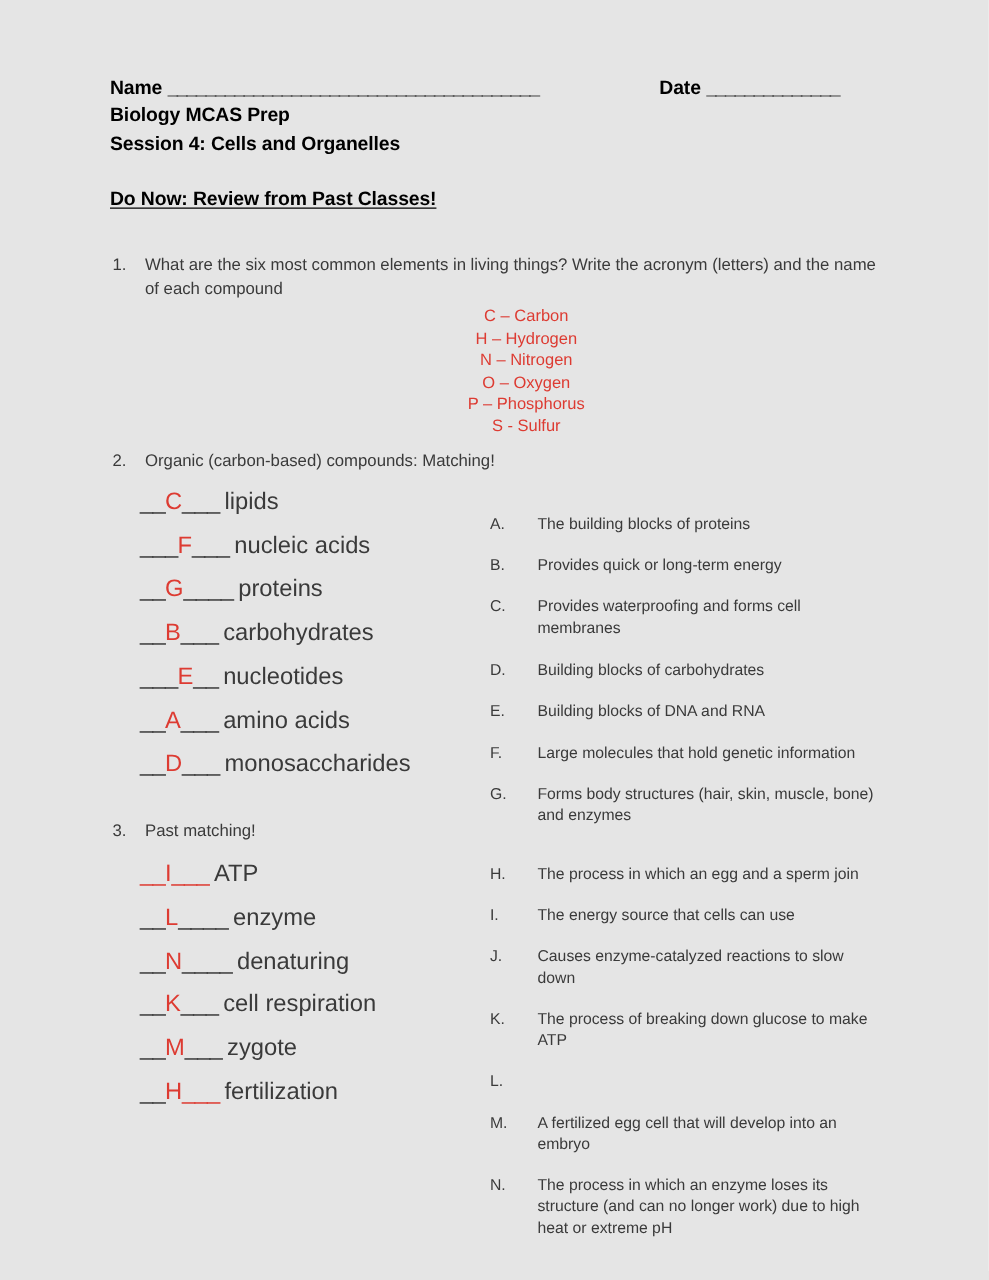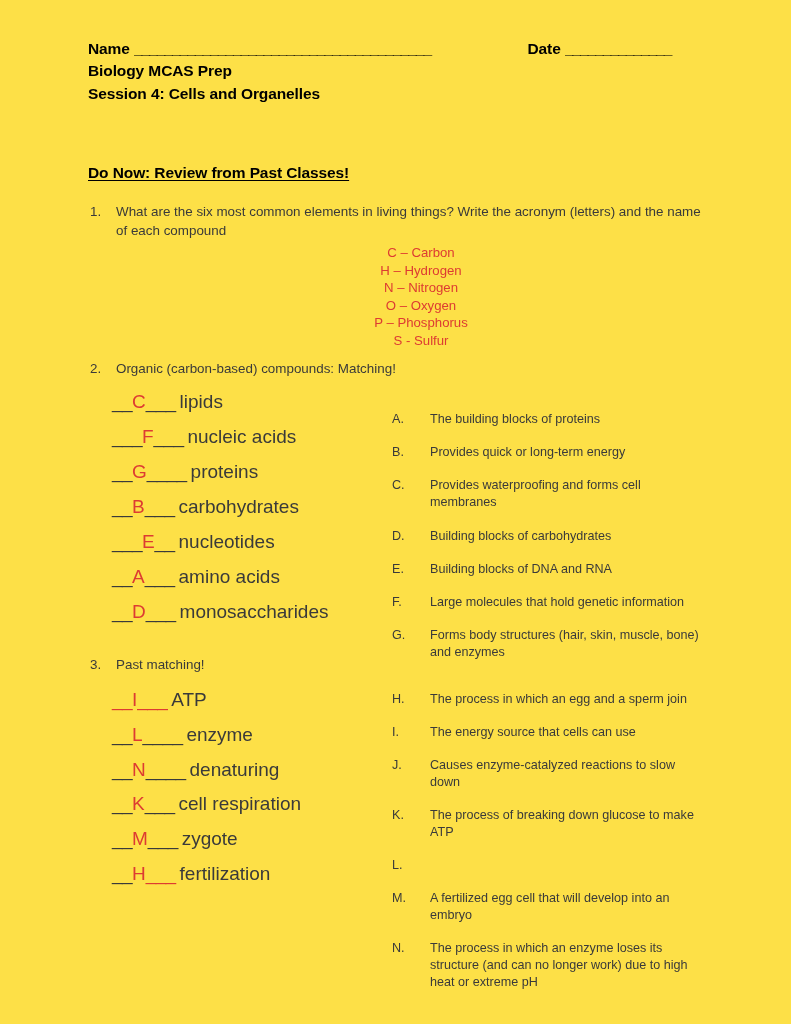--- a/index.html
+++ b/index.html
@@ -13,21 +13,21 @@
     position: relative;
     font-family: "Liberation Sans", sans-serif;
     color: #3a3a3a;
     overflow: hidden;
   }
   .page {
     position: absolute;
     left: 0; top: 0;
     width: 791px;
     height: 1024px;
-    background: #fde047;
+    background: #e5e5e5;
     padding: 0;
   }
 
   
   .header-block {
     position: absolute;
     left: 88px;
     top: 40px;
     width: 618px;
   }
@@ -41,21 +41,21 @@
     white-space: nowrap;
   }
   .nd-label { font-weight: bold; color:#000; }
   .nd-rule {
     font-weight: bold;
     color: #000;
     letter-spacing: -1px;
     overflow: hidden;
   }
   .rule-name { width: 404px; display:inline-block; margin-left:4px; }
-  .rule-date { width: 152px; display:inline-block; margin-left:4px; }
+  .rule-date { width: 152px; display:inline-block; margin-left:4px;margin-top:22px; }
   .date-label { margin-left: 18px; }
 
   .doc-title {
     font-size: 15.5px;
     font-weight: bold;
     color: #000;
     line-height: 21px;
     margin-top: 2px;
     letter-spacing: -0.1px;
   }
@@ -63,21 +63,21 @@
     font-size: 13.4px;
     line-height: 19px;
     color: #3a3a3a;
     margin-top: 9px;
     width: 615px;
   }
 
   .do-now {
     position: absolute;
     left: 88px;
-    top: 164px;
+    top: 151px;
     font-size: 15.5px;
     font-weight: bold;
     color: #000;
     text-decoration: underline;
     text-underline-offset: 2px;
     letter-spacing: -0.1px;
   }
 
   
   .q {

